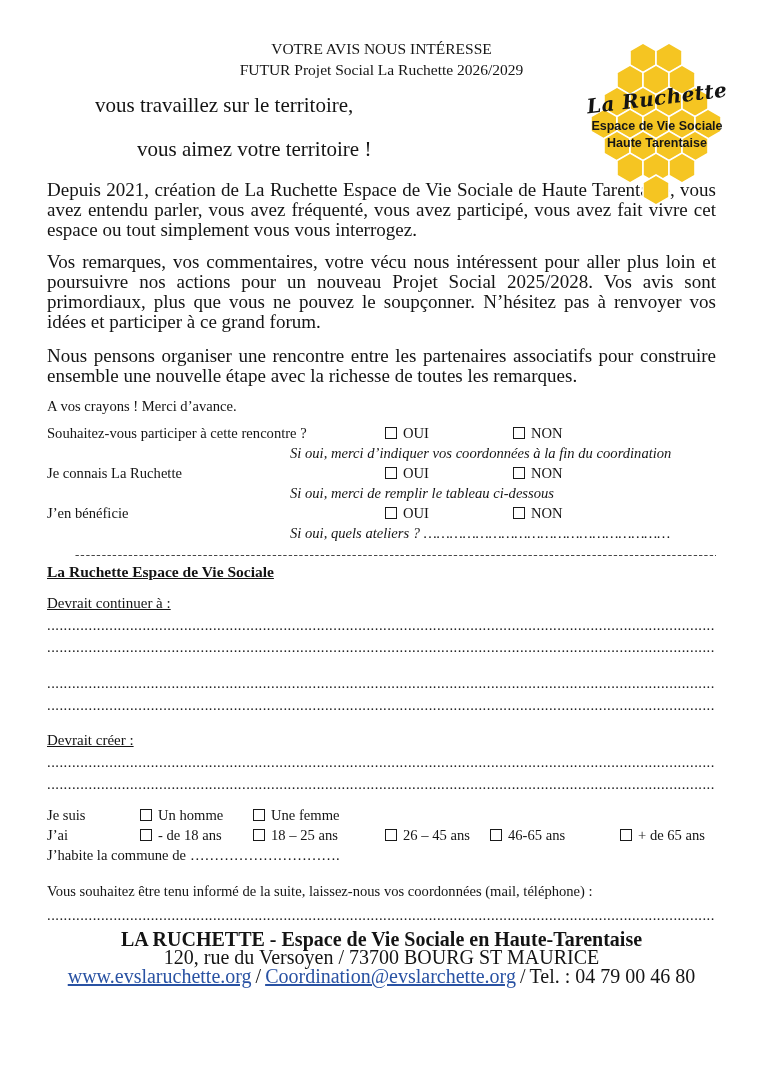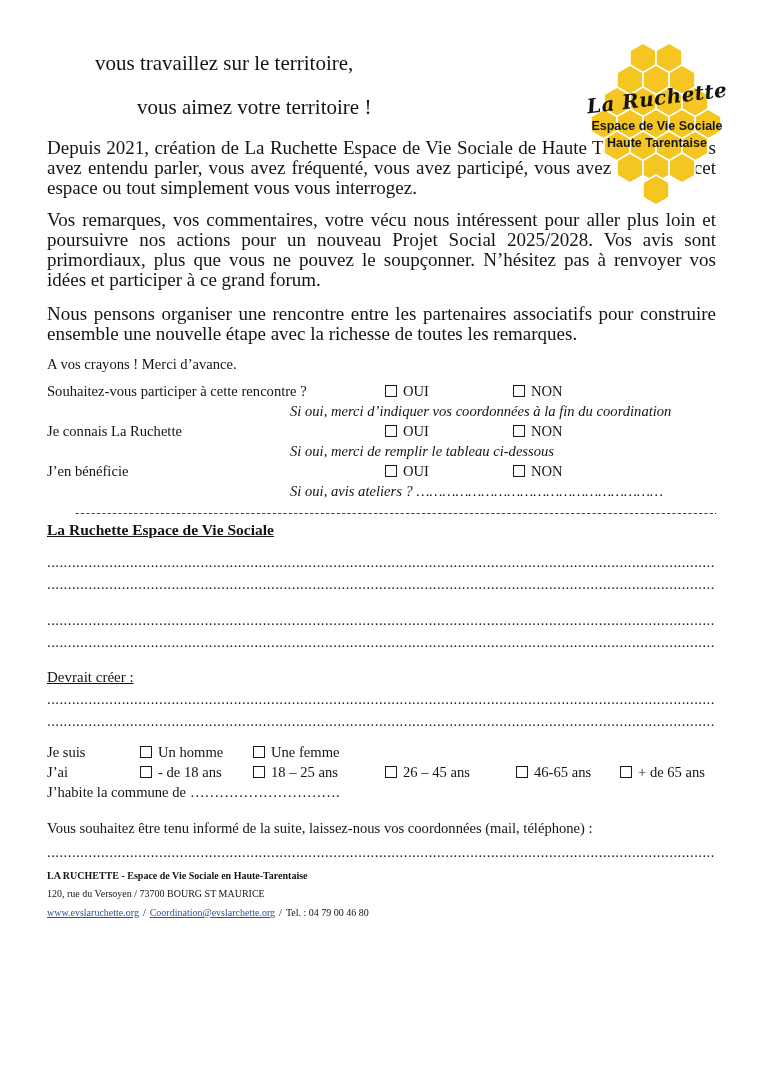--- a/index.html
+++ b/index.html
@@ -82,31 +82,35 @@
   .commune-row { height:22px; }
   .commune-dots { margin-left:4px; }
   
   .contact-prompt { margin-top:14px; font-size:14.6px; }
   .contact-dotline { margin-top:4px; }
   .deadline {
     margin-top:5px; text-align:center; font-size:14.6px;
     text-decoration:underline; white-space:nowrap;
   }
   
-  .footer { margin-top:4px; text-align:left; font-size:10px; line-height:18px; }
+  .footer { margin-top:4px; text-align:center; font-size:20px; line-height:18px; }
   .footer-org { font-weight:bold; }
   .footer-links { margin-top:1px; }
   .link { color:var(--link-color); text-decoration:underline; cursor:pointer; }
   .sep { margin:0 4px; color:#141414; }
 </style>
 </head>
 <body>
 
 <div class="page">
 
+  <div class="title">
+    <div>VOTRE AVIS NOUS INTÉRESSE</div>
+    <div>FUTUR Projet Social La Ruchette 2026/2029</div>
+  </div>
 
   <div class="logo">
     <svg viewBox="0 0 164 166" width="164" height="166" aria-hidden="true">
       <defs>
           <polygon id="hex" points="0,-15 13,-7.5 13,7.5 0,15 -13,7.5 -13,-7.5"></polygon>
         </defs>
       <g class="hexes">
         <use href="#hex" x="68" y="16"></use>
           <use href="#hex" x="94" y="16"></use>
         <use href="#hex" x="55" y="38"></use>
@@ -172,28 +176,29 @@
 
     <div class="q-row">
       <span class="q-label">J’en bénéficie</span>
       <span class="opt" style="left:338px">
         <span class="checkbox"></span><span>OUI</span>
       </span>
       <span class="opt" style="left:466px">
         <span class="checkbox"></span><span>NON</span>
       </span>
     </div>
-    <div class="q-note">Si oui, avis ateliers ? …………………………………………………</div>
+    <div class="q-note">Si oui, quels ateliers ? …………………………………………………</div>
 
   </div>
 
   <div class="dashline">--------------------------------------------------------------------------------------------------------------------------------------------------------------------------------------------------------</div>
   <div class="section-heading">La Ruchette Espace de Vie Sociale</div>
 
   <div class="prompt">
+    <div class="prompt-label">Devrait continuer à :</div>
     <div class="dotline">........................................................................................................................................................................................................................................................</div>
     <div class="dotline">........................................................................................................................................................................................................................................................</div>
   </div>
   <div class="prompt">
     <div class="dotline">........................................................................................................................................................................................................................................................</div>
     <div class="dotline">........................................................................................................................................................................................................................................................</div>
   </div>
   <div class="prompt">
     <div class="prompt-label">Devrait créer :</div>
     <div class="dotline">........................................................................................................................................................................................................................................................</div>
@@ -214,21 +219,21 @@
       <span class="q-label">J’ai</span>
       <span class="opt" style="left:93px">
         <span class="checkbox"></span><span>- de 18 ans</span>
       </span>
       <span class="opt" style="left:206px">
         <span class="checkbox"></span><span>18 – 25 ans</span>
       </span>
       <span class="opt" style="left:338px">
         <span class="checkbox"></span><span>26 – 45 ans</span>
       </span>
-      <span class="opt" style="left:469px">
+      <span class="opt" style="left:443px">
         <span class="checkbox"></span><span>46-65 ans</span>
       </span>
       <span class="opt" style="left:573px">
         <span class="checkbox"></span><span>+ de 65 ans</span>
       </span>
     </div>
     <div class="demo-row commune-row">
       <span>J’habite la commune de</span><span class="commune-dots">………………………….</span>
     </div>
   </div>

